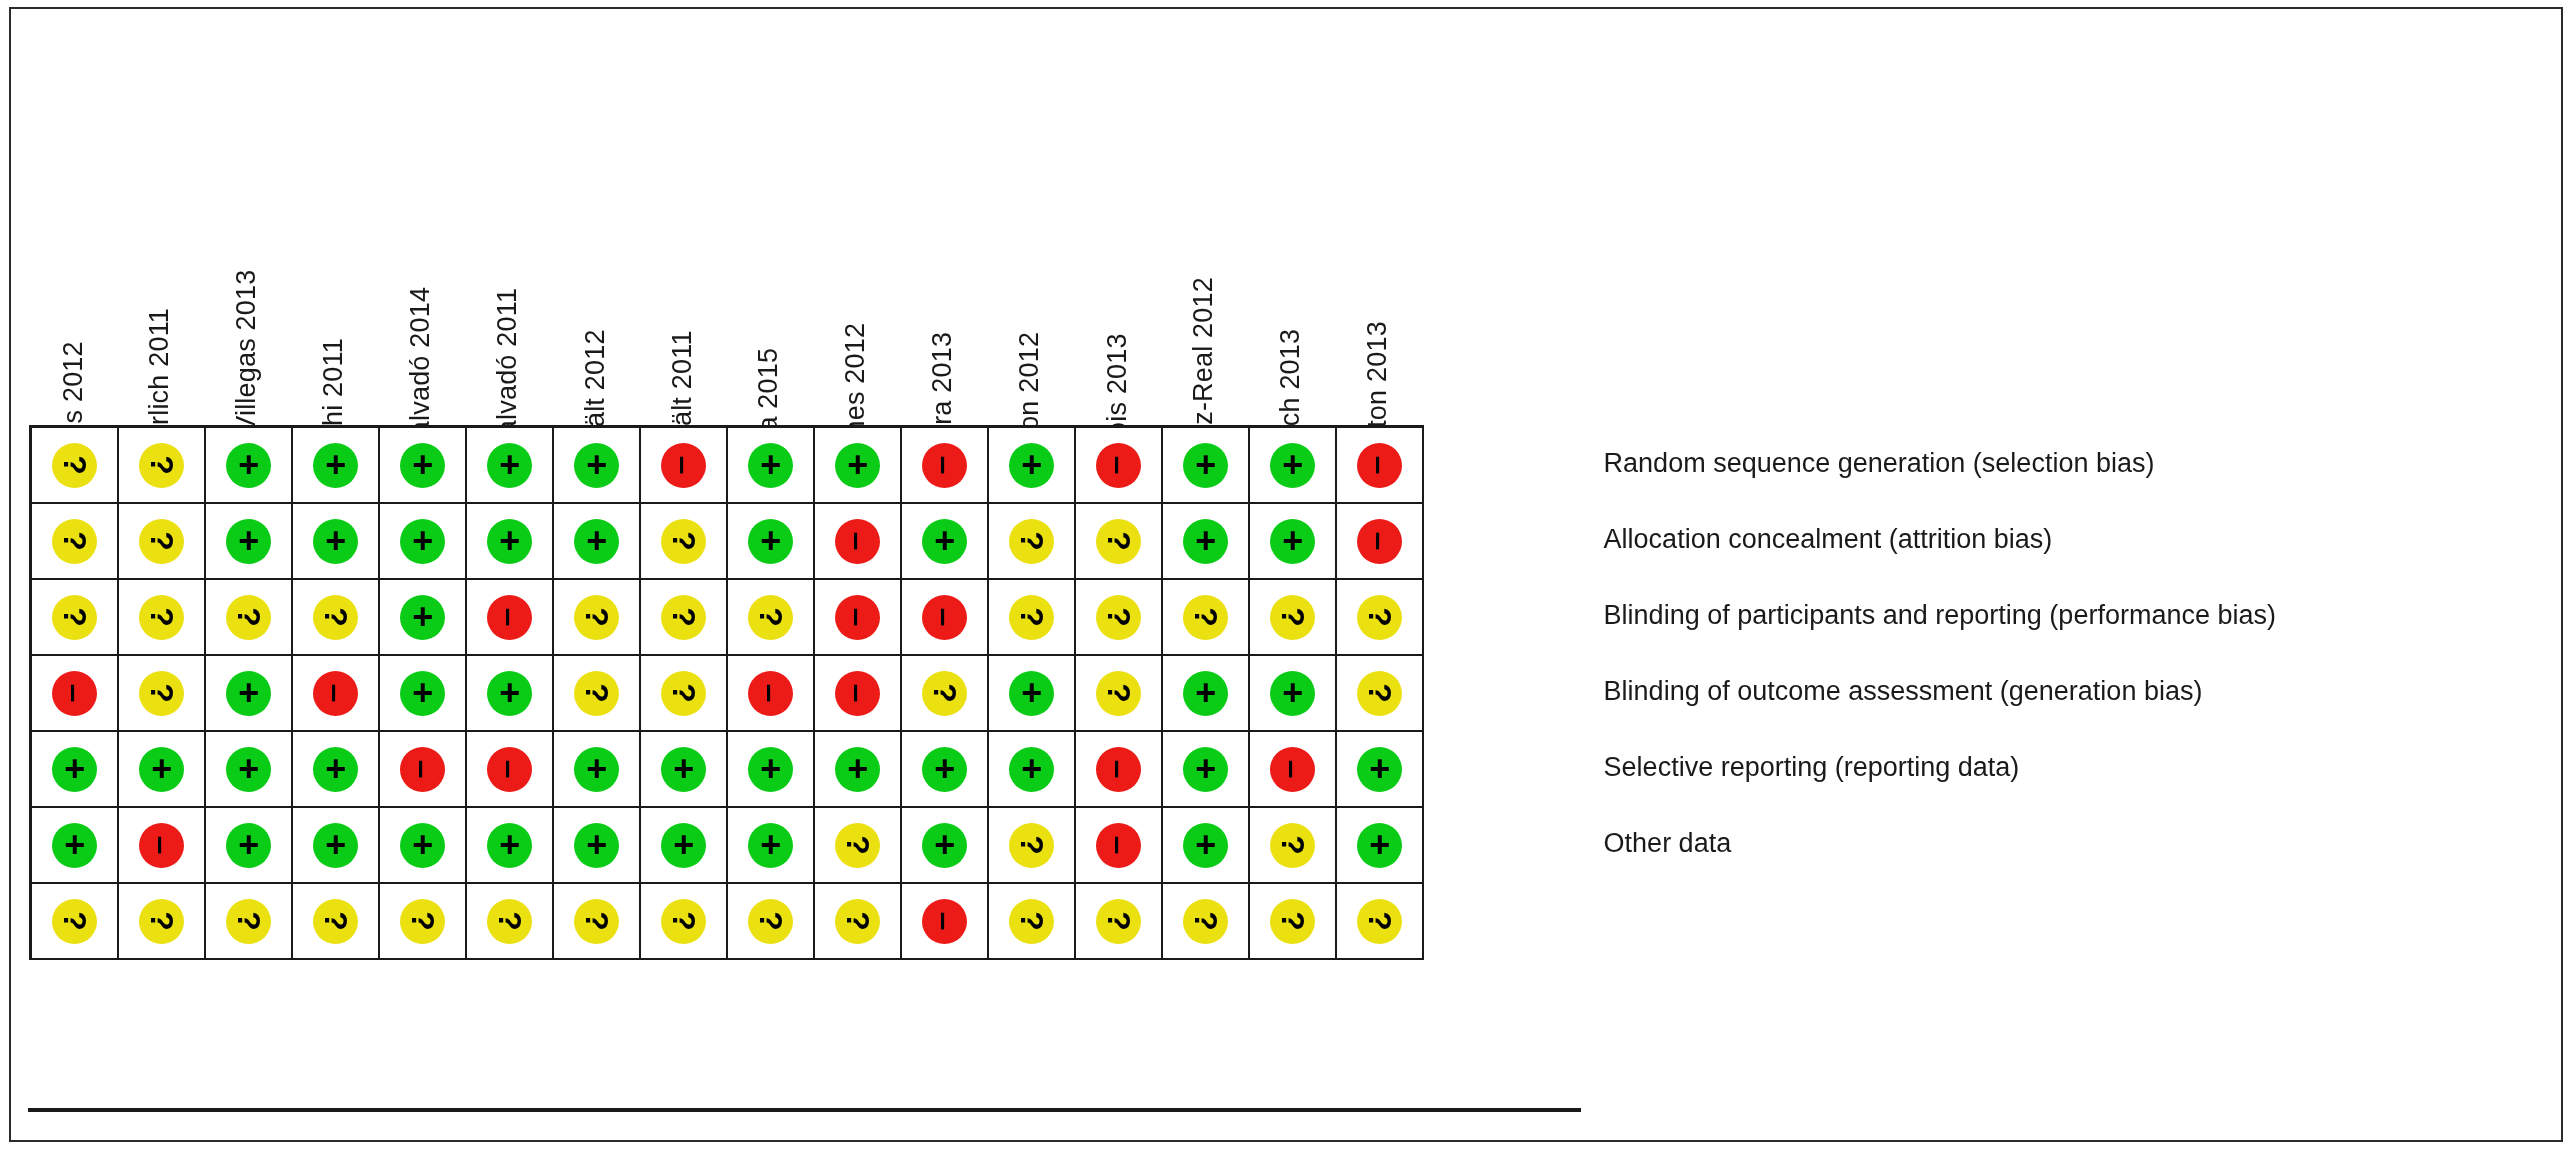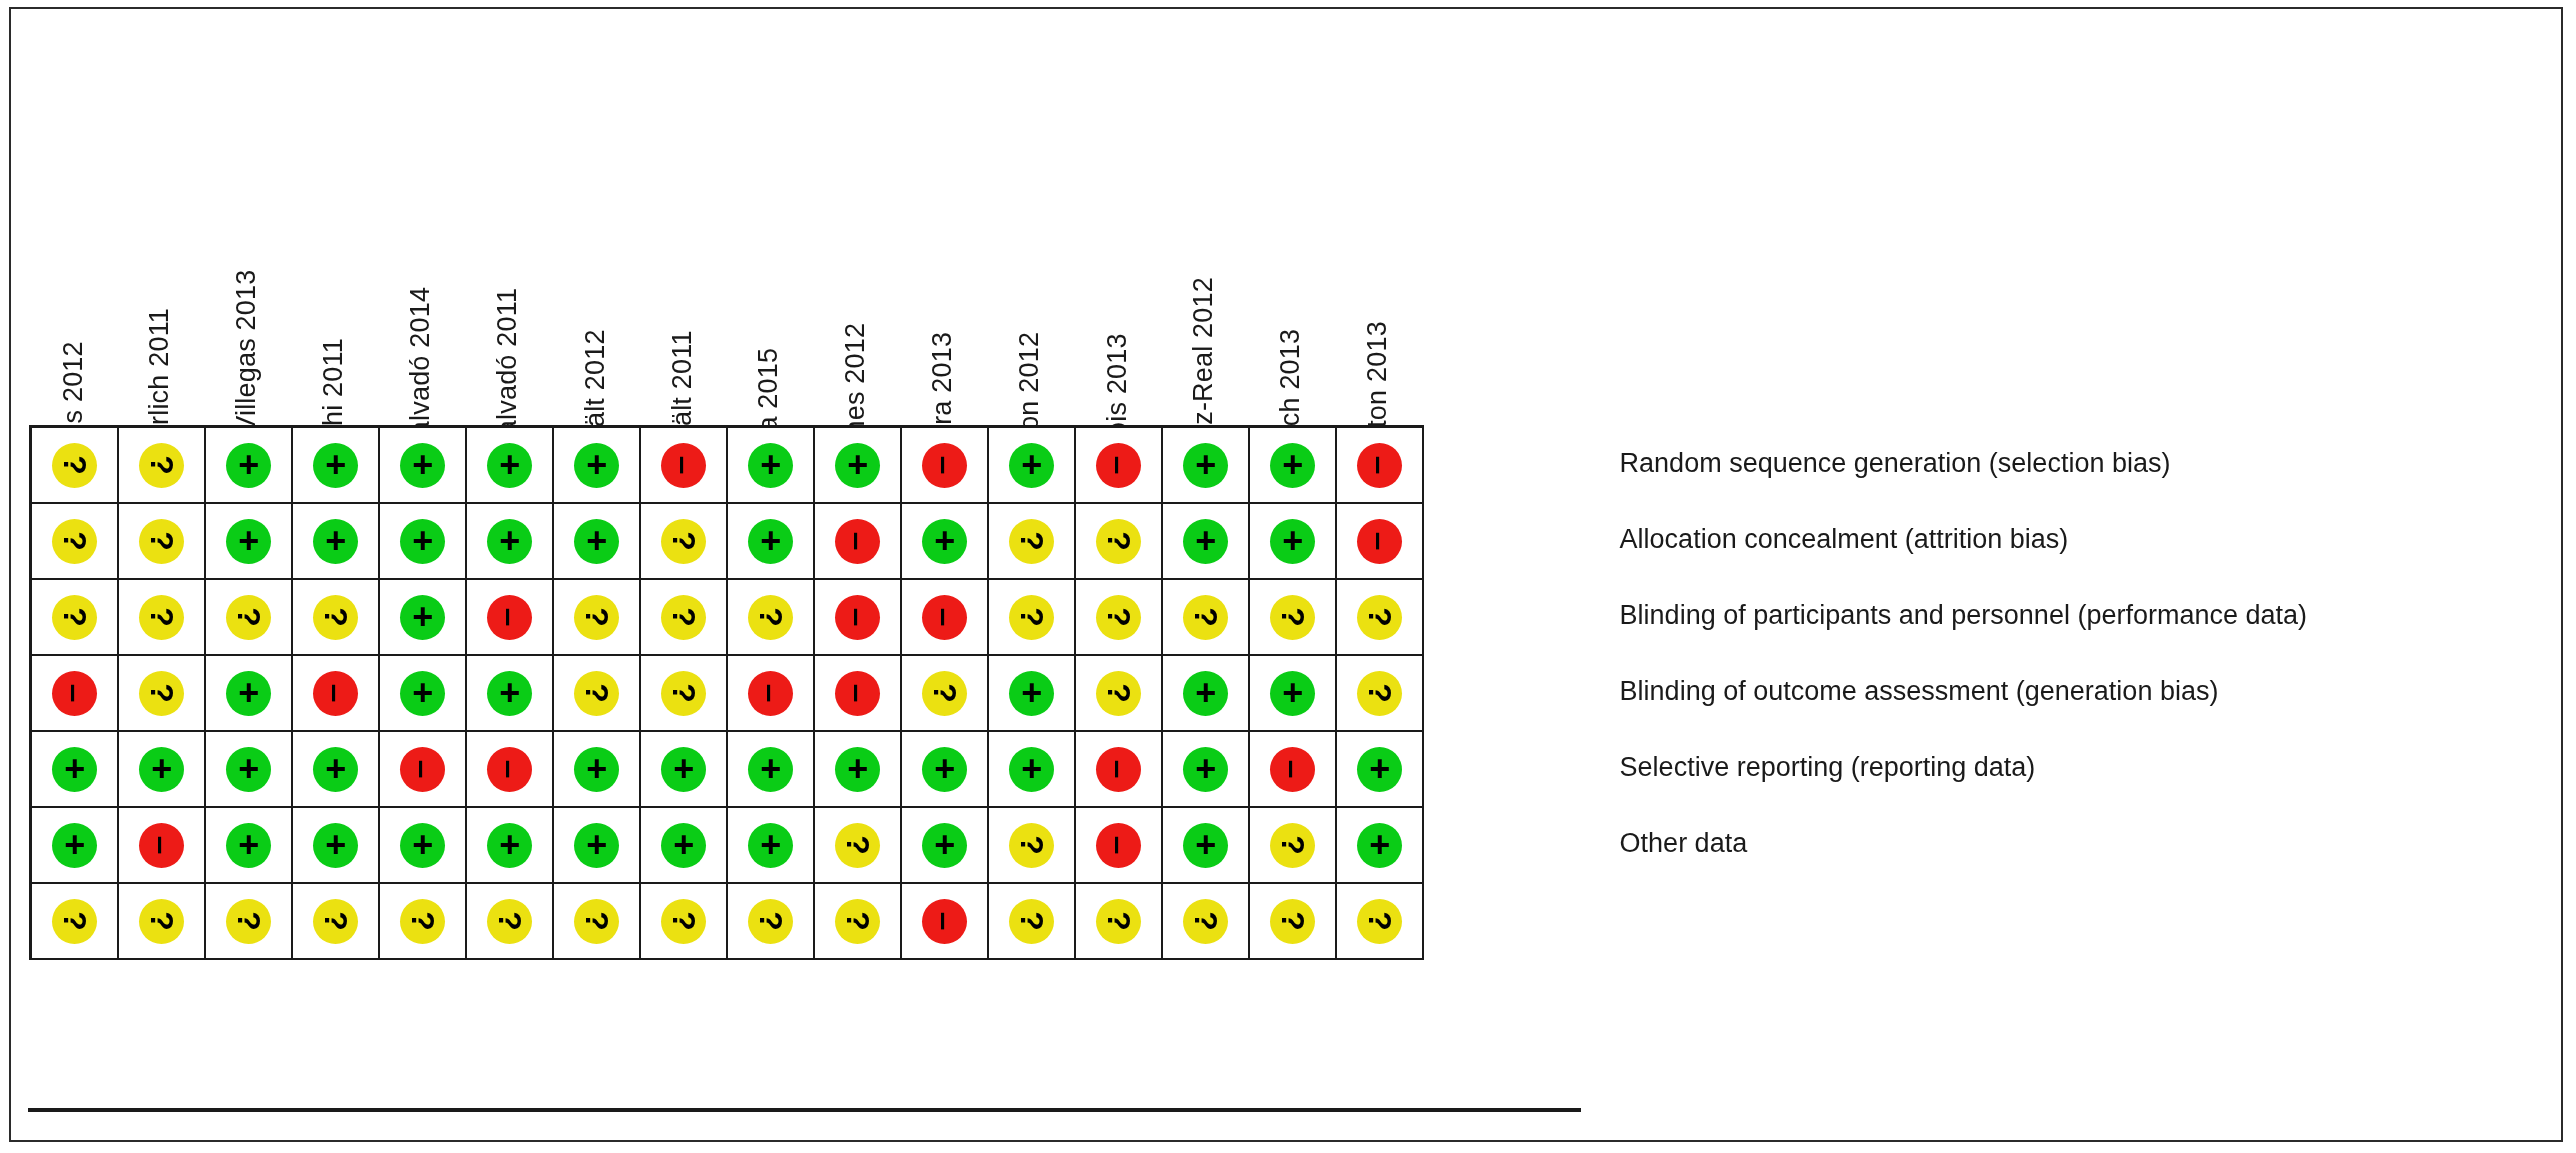--- a/index.html
+++ b/index.html
@@ -122,21 +122,20 @@
     left: 1593px;
     top: 416px;
   }
   .row-label {
     height: 76px;
     display: flex;
     align-items: center;
     font-size: 27px;
     color: #1a1a1a;
     white-space: nowrap;
-    margin-left: 16px;
   }
 
   
   #bottom-rule {
     position: absolute;
     left: 17.3px;
     top: 1099px;
     width: 1553px;
     height: 4.3px;
     background: #1a1a1a;
@@ -772,21 +771,21 @@
             <div class="judgement j-unclear">
               <span class="glyph">?</span>
             </div>
           </div>
         </div>
       </div>
 
     <div id="row-labels">
         <div class="row-label">Random sequence generation (selection bias)</div>
         <div class="row-label">Allocation concealment (attrition bias)</div>
-        <div class="row-label">Blinding of participants and personnel (performance data)</div>
+        <div class="row-label">Blinding of participants and reporting (performance bias)</div>
         <div class="row-label">Blinding of outcome assessment (generation bias)</div>
         <div class="row-label">Selective reporting (reporting data)</div>
         <div class="row-label">Other data</div>
       </div>
 
     <div id="bottom-rule"></div>
 
   </div>
 </div>
 

